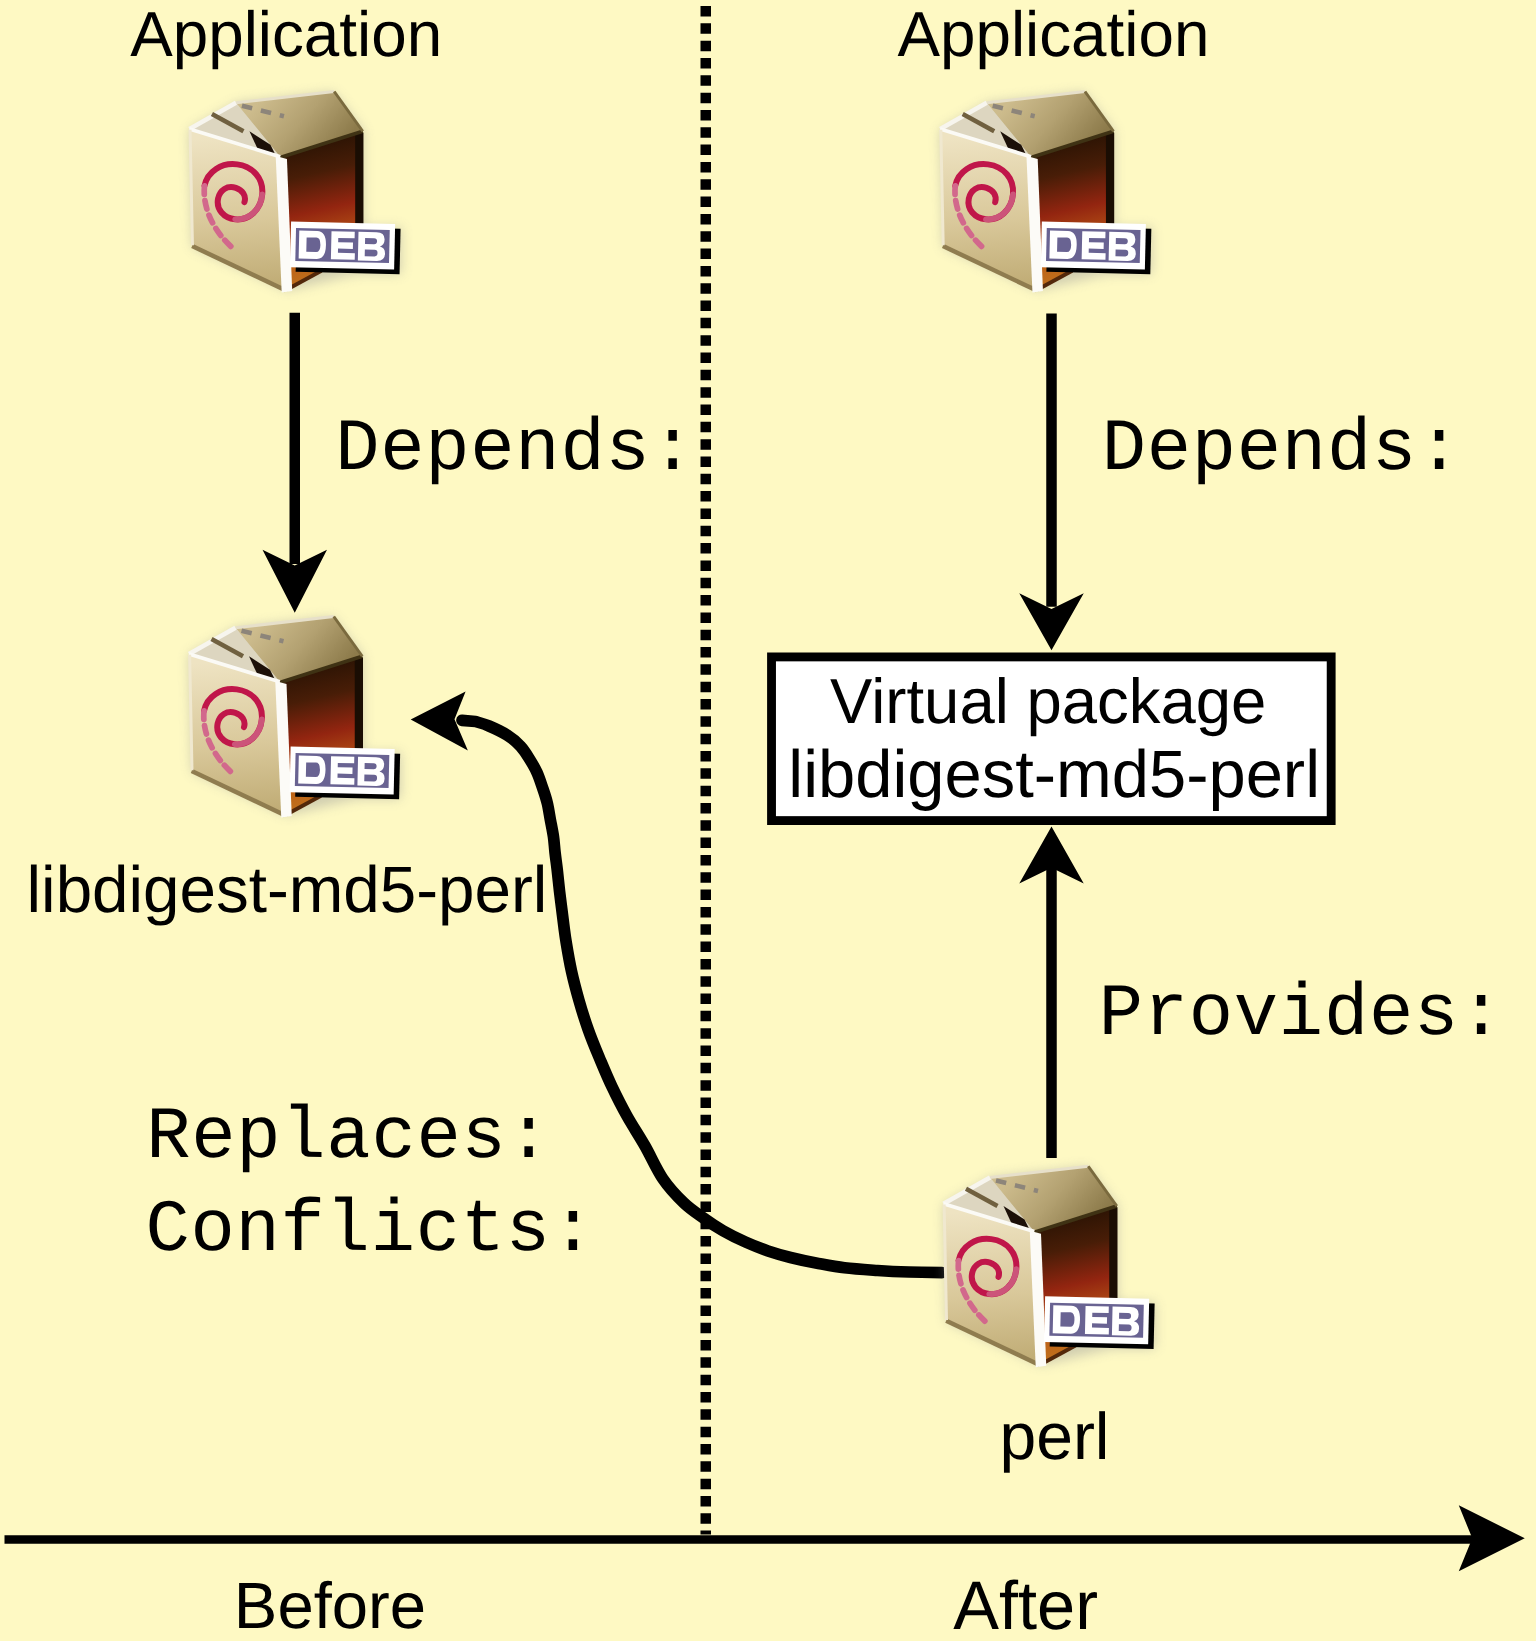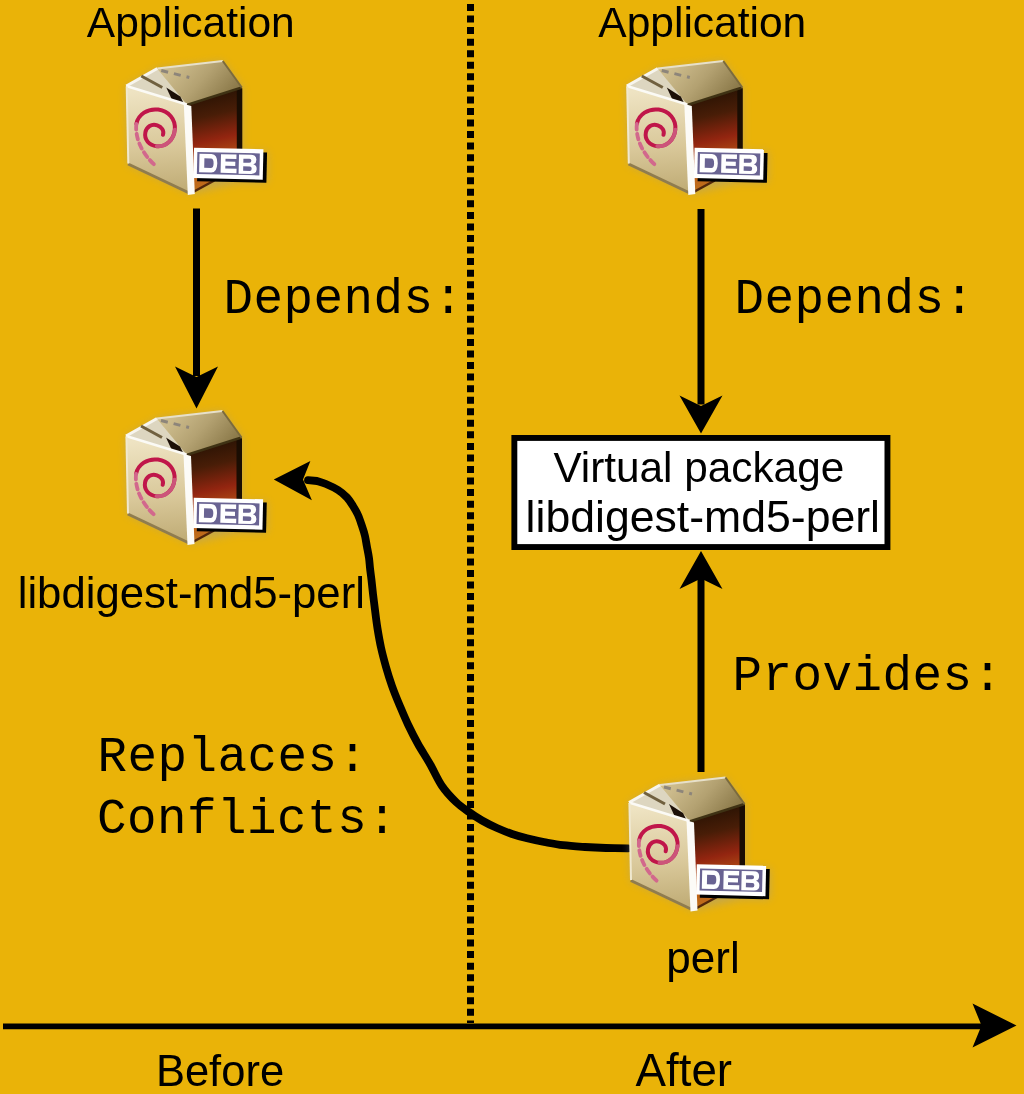--- a/index.html
+++ b/index.html
@@ -1,16 +1,16 @@
 <!DOCTYPE html>
 <html><head>
 <meta charset="utf-8">
 <style>
   html,body{margin:0;padding:0;background:#fff;}
-  #stage{position:relative;width:1024px;height:1094px;background:#eab308;overflow:hidden;}
+  #stage{position:relative;width:1024px;height:1094px;background:#fef9c3;overflow:hidden;}
   svg text{font-family:"Liberation Sans",sans-serif;}
   .mono{font-family:"Liberation Mono",monospace;font-size:49.2px;fill:#000;letter-spacing:0.5px;}
 </style>
 </head>
 <body>
 <div id="stage">
 <svg width="1024" height="1094" viewBox="0 0 1024 1094" xmlns="http://www.w3.org/2000/svg">
   <defs>
     <filter id="soft" x="-30%" y="-30%" width="160%" height="160%">
       <feGaussianBlur stdDeviation="4"></feGaussianBlur>

